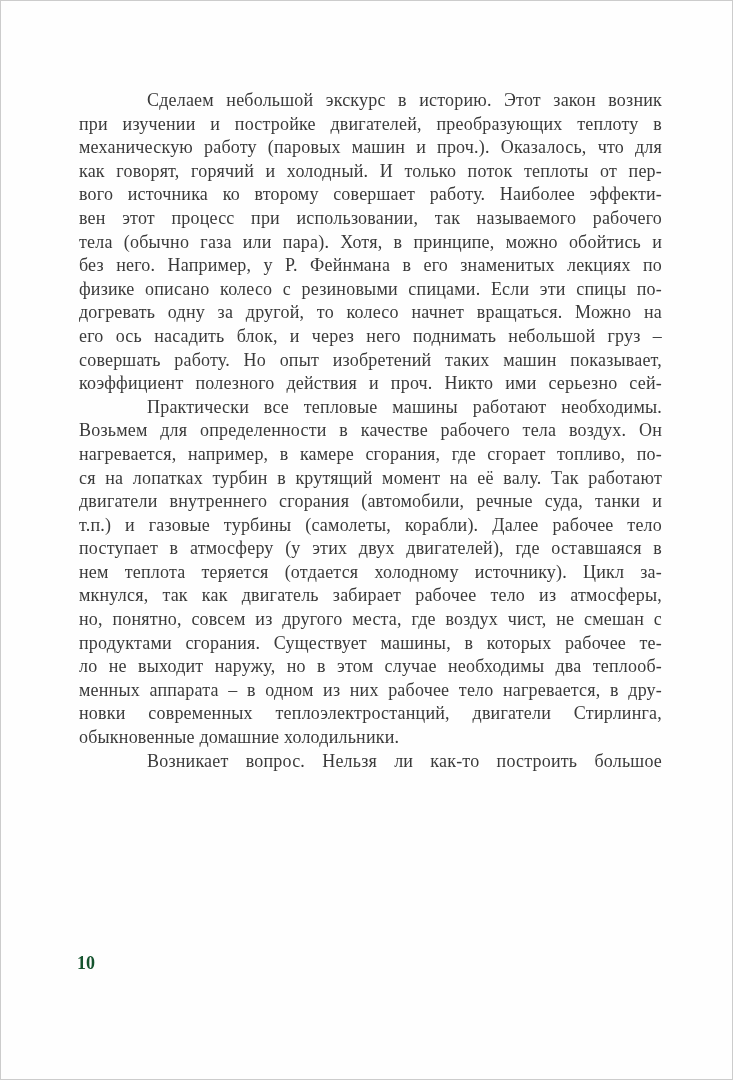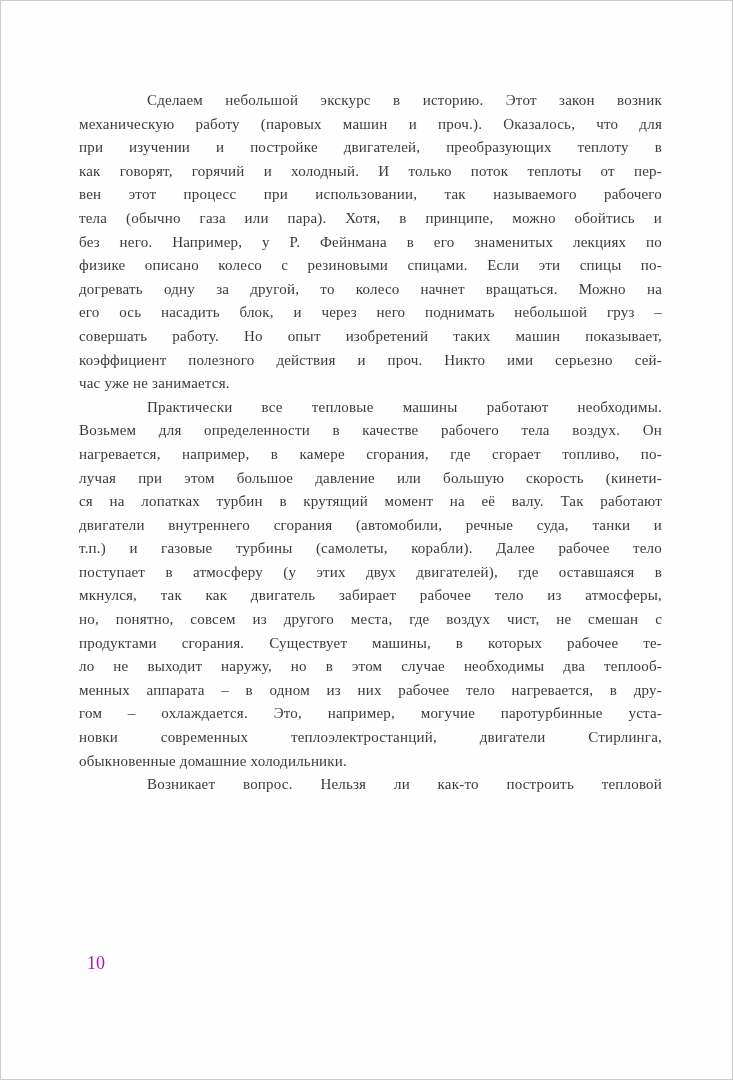--- a/index.html
+++ b/index.html
@@ -14,21 +14,21 @@
     border: 1px solid #cccccc;
     background: #fefefe;
     font-family: "Liberation Serif", serif;
     overflow: hidden;
   }
   .text-block {
     position: absolute;
     left: 78px;
     top: 88px;
     width: 583px;
-    font-size: 15px;
+    font-size: 18px;
     line-height: 23.6px;
     color: #3a3a3a;
     letter-spacing: 0.2px;
   }
   .paragraph {
     margin: 0;
     padding: 0;
   }
   .line {
     text-align: justify;
@@ -40,63 +40,63 @@
   }
   .line.last {
     text-align: left;
     text-align-last: left;
   }
   .line.first {
     padding-left: 68px;
   }
   .page-number {
     position: absolute;
-    left: 86px;
+    left: 76px;
     top: 951px;
     font-size: 18px;
     line-height: 23.6px;
-    color: #a21caf;
+    color: #14532d;
+    font-weight: bold;
   }
 </style>
 </head>
 <body>
 
 <div class="page">
   <div class="text-block" id="text-block">
       <div class="paragraph">
         <div class="line first">Сделаем небольшой экскурс в историю. Этот закон возник</div>
+        <div class="line">при изучении и постройке двигателей, преобразующих теплоту в</div>
         <div class="line">механическую работу (паровых машин и проч.). Оказалось, что для</div>
-        <div class="line">при изучении и постройке двигателей, преобразующих теплоту в</div>
         <div class="line">как говорят, горячий и холодный. И только поток теплоты от пер-</div>
+        <div class="line">вого источника ко второму совершает работу. Наиболее эффекти-</div>
         <div class="line">вен этот процесс при использовании, так называемого рабочего</div>
         <div class="line">тела (обычно газа или пара). Хотя, в принципе, можно обойтись и</div>
         <div class="line">без него. Например, у Р. Фейнмана в его знаменитых лекциях по</div>
         <div class="line">физике описано колесо с резиновыми спицами. Если эти спицы по-</div>
         <div class="line">догревать одну за другой, то колесо начнет вращаться. Можно на</div>
         <div class="line">его ось насадить блок, и через него поднимать небольшой груз –</div>
         <div class="line">совершать работу. Но опыт изобретений таких машин показывает,</div>
         <div class="line">коэффициент полезного действия и проч. Никто ими серьезно сей-</div>
-        <div class="line last">час уже не занимается.</div>
       </div>
       <div class="paragraph">
         <div class="line first">Практически все тепловые машины работают необходимы.</div>
         <div class="line">Возьмем для определенности в качестве рабочего тела воздух. Он</div>
         <div class="line">нагревается, например, в камере сгорания, где сгорает топливо, по-</div>
-        <div class="line">лучая при этом большое давление или большую скорость (кинети-</div>
         <div class="line">ся на лопатках турбин в крутящий момент на её валу. Так работают</div>
         <div class="line">двигатели внутреннего сгорания (автомобили, речные суда, танки и</div>
         <div class="line">т.п.) и газовые турбины (самолеты, корабли). Далее рабочее тело</div>
         <div class="line">поступает в атмосферу (у этих двух двигателей), где оставшаяся в</div>
+        <div class="line">нем теплота теряется (отдается холодному источнику). Цикл за-</div>
         <div class="line">мкнулся, так как двигатель забирает рабочее тело из атмосферы,</div>
         <div class="line">но, понятно, совсем из другого места, где воздух чист, не смешан с</div>
         <div class="line">продуктами сгорания. Существует машины, в которых рабочее те-</div>
         <div class="line">ло не выходит наружу, но в этом случае необходимы два теплооб-</div>
         <div class="line">менных аппарата – в одном из них рабочее тело нагревается, в дру-</div>
-        <div class="line">гом – охлаждается. Это, например, могучие паротурбинные уста-</div>
         <div class="line">новки современных теплоэлектростанций, двигатели Стирлинга,</div>
         <div class="line last">обыкновенные домашние холодильники.</div>
       </div>
       <div class="paragraph">
-        <div class="line first">Возникает вопрос. Нельзя ли как-то построить тепловой</div>
+        <div class="line first">Возникает вопрос. Нельзя ли как-то построить большое</div>
       </div>
     </div>
   <div class="page-number">10</div>
 </div>
 
 </body></html>

